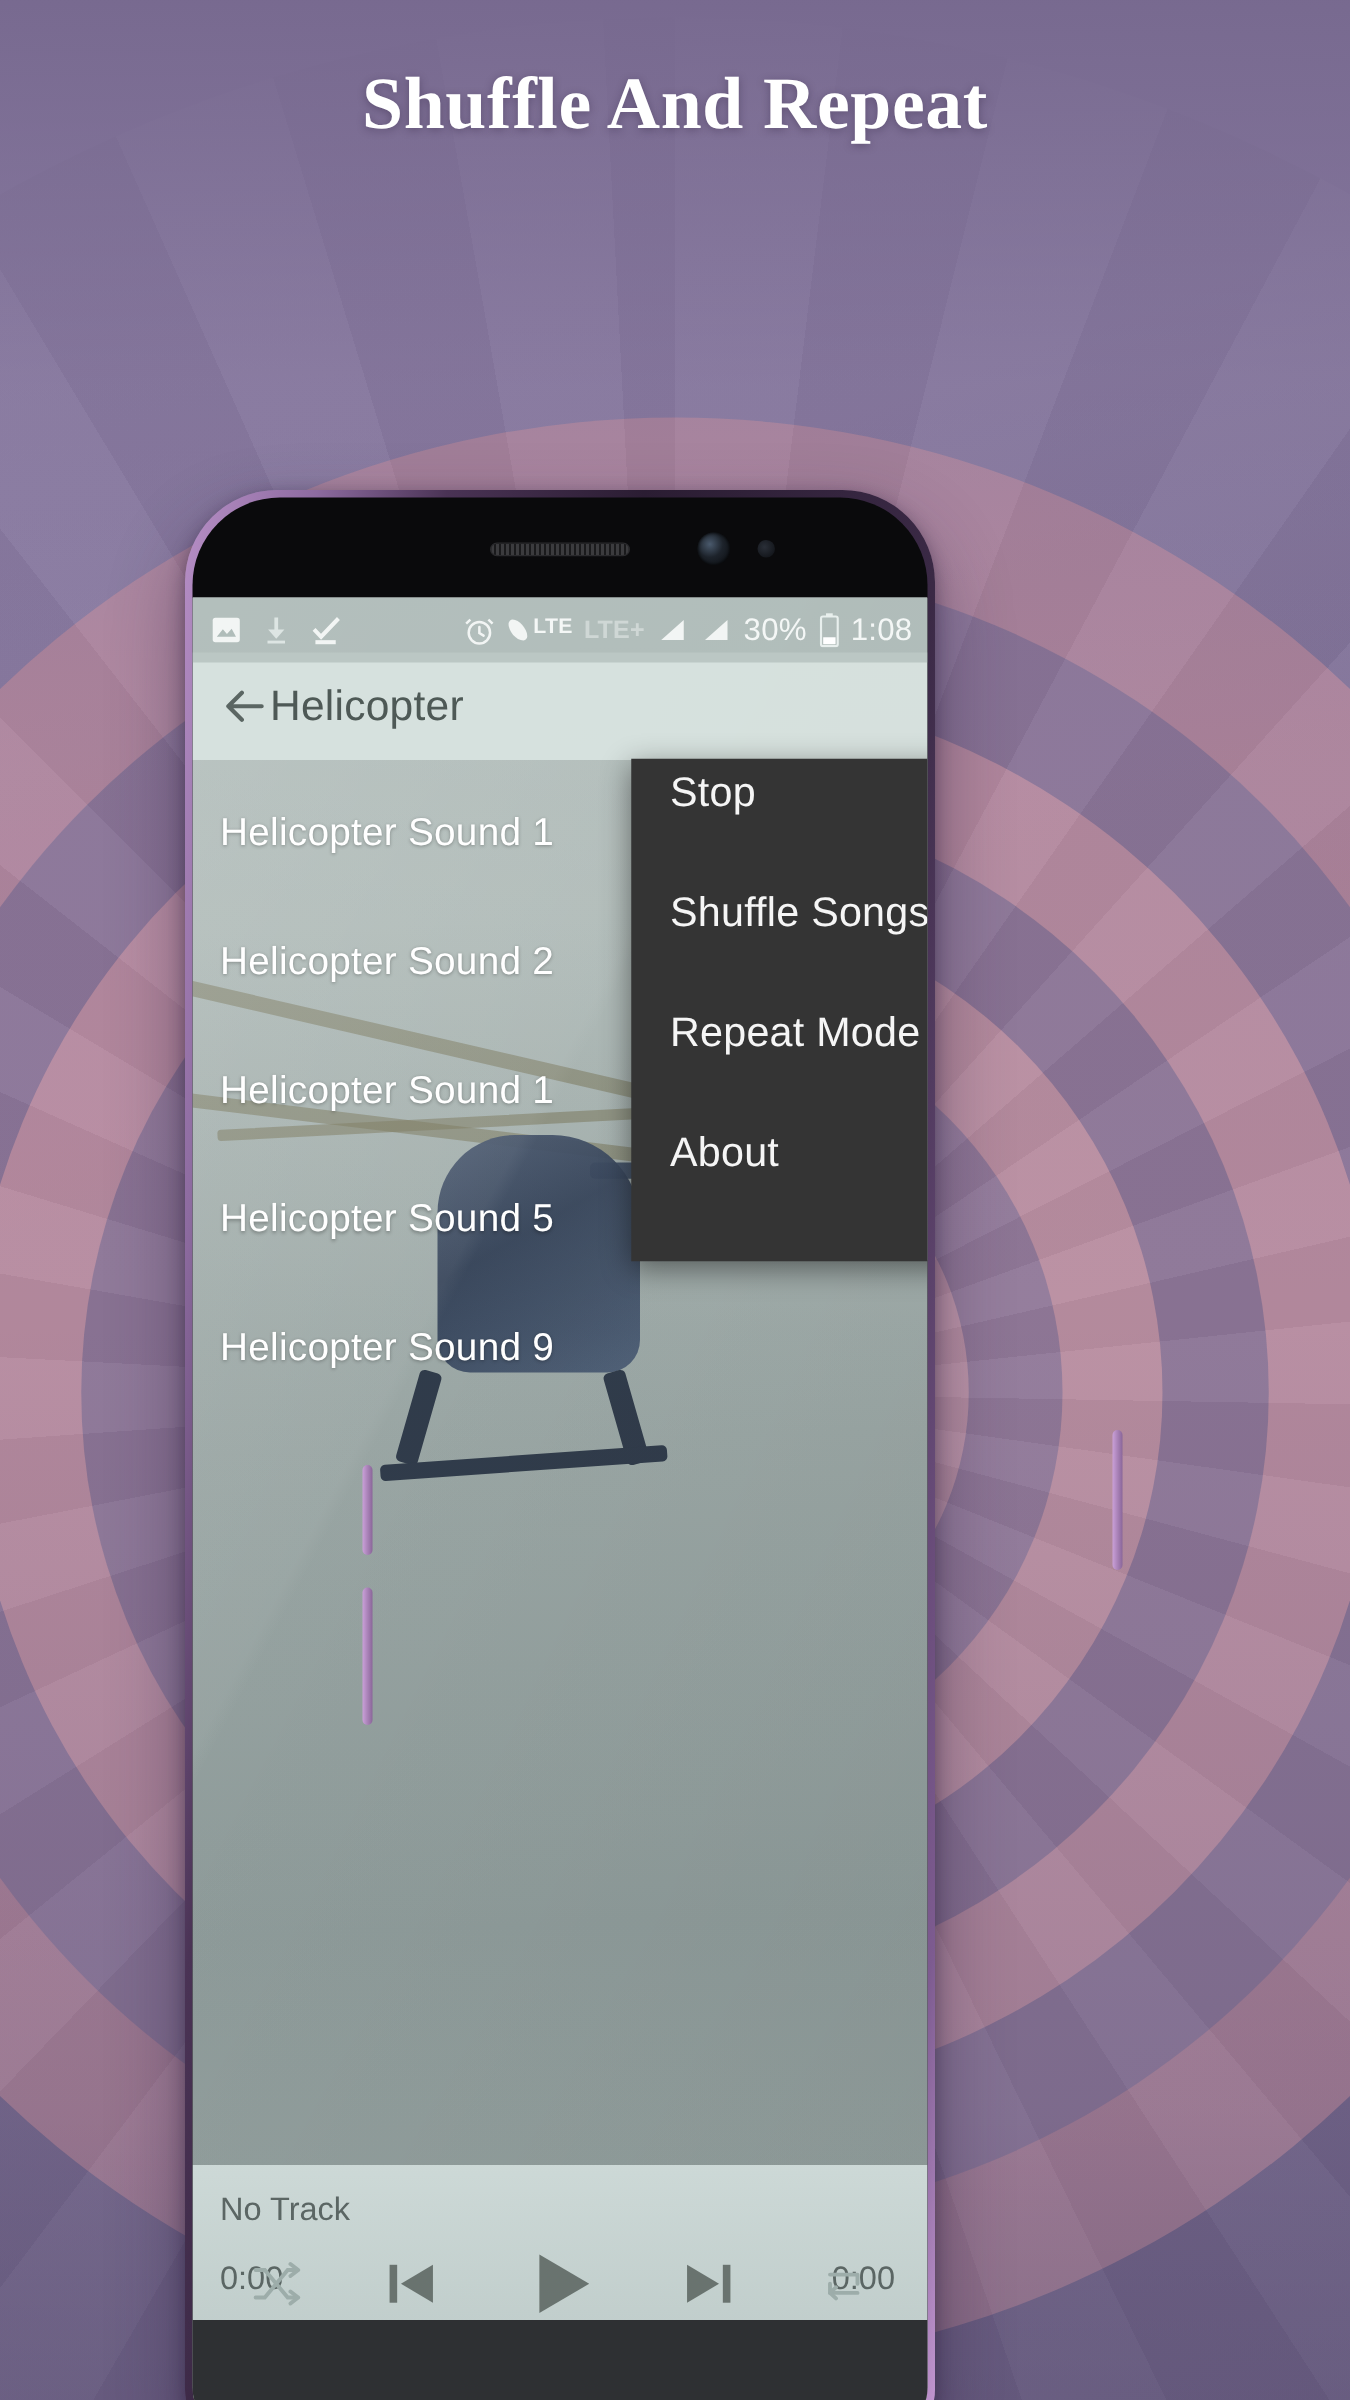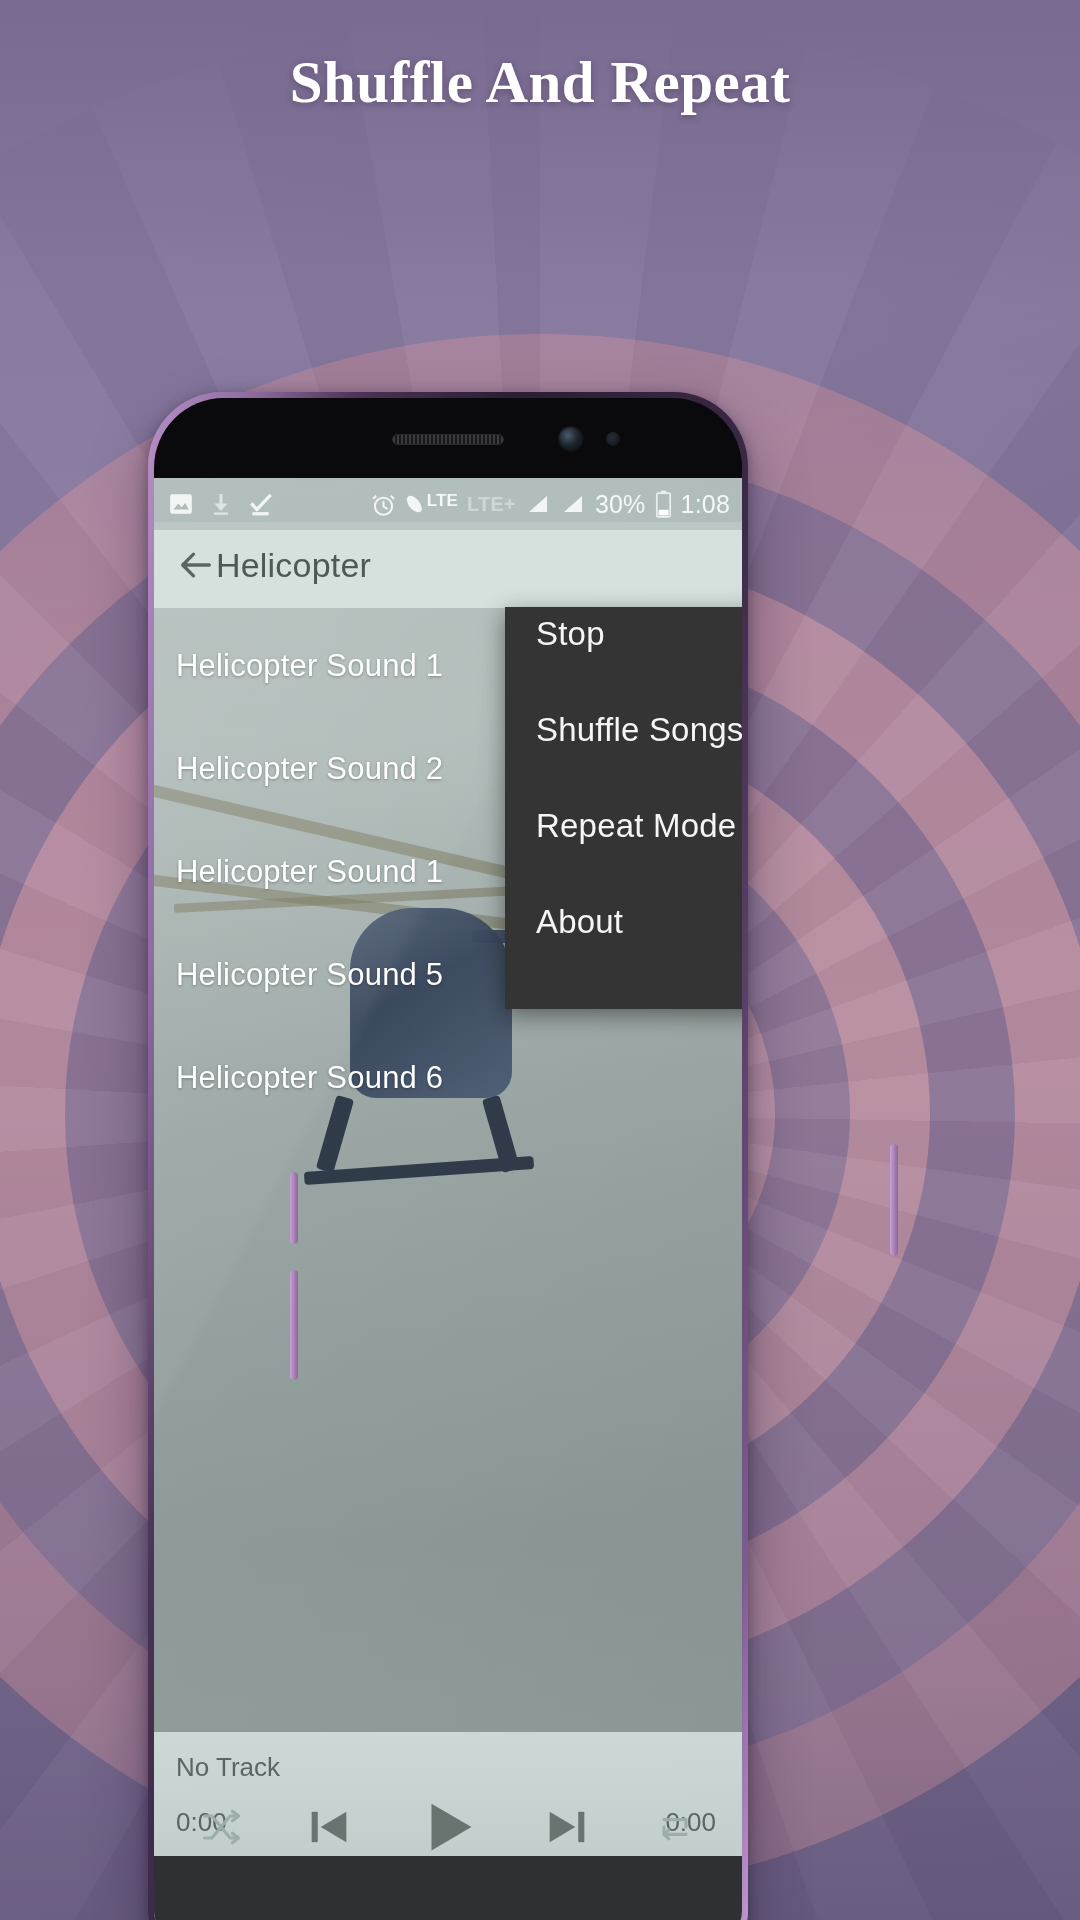--- a/index.html
+++ b/index.html
@@ -342,21 +342,21 @@
         <div class="song-row">
           <span>Helicopter Sound 2</span>
         </div>
         <div class="song-row">
           <span>Helicopter Sound 1</span>
         </div>
         <div class="song-row">
           <span>Helicopter Sound 5</span>
         </div>
         <div class="song-row">
-          <span>Helicopter Sound 6</span>
+          <span>Helicopter Sound 9</span>
         </div>
       </div>
       <div id="scrollbar"></div>
 
       <div id="player">
         <span class="ptrack">No Track</span>
         <span class="ptime-l">0:00</span>
         <span class="ptime-r">0:00</span>
 
         <div id="controls">

